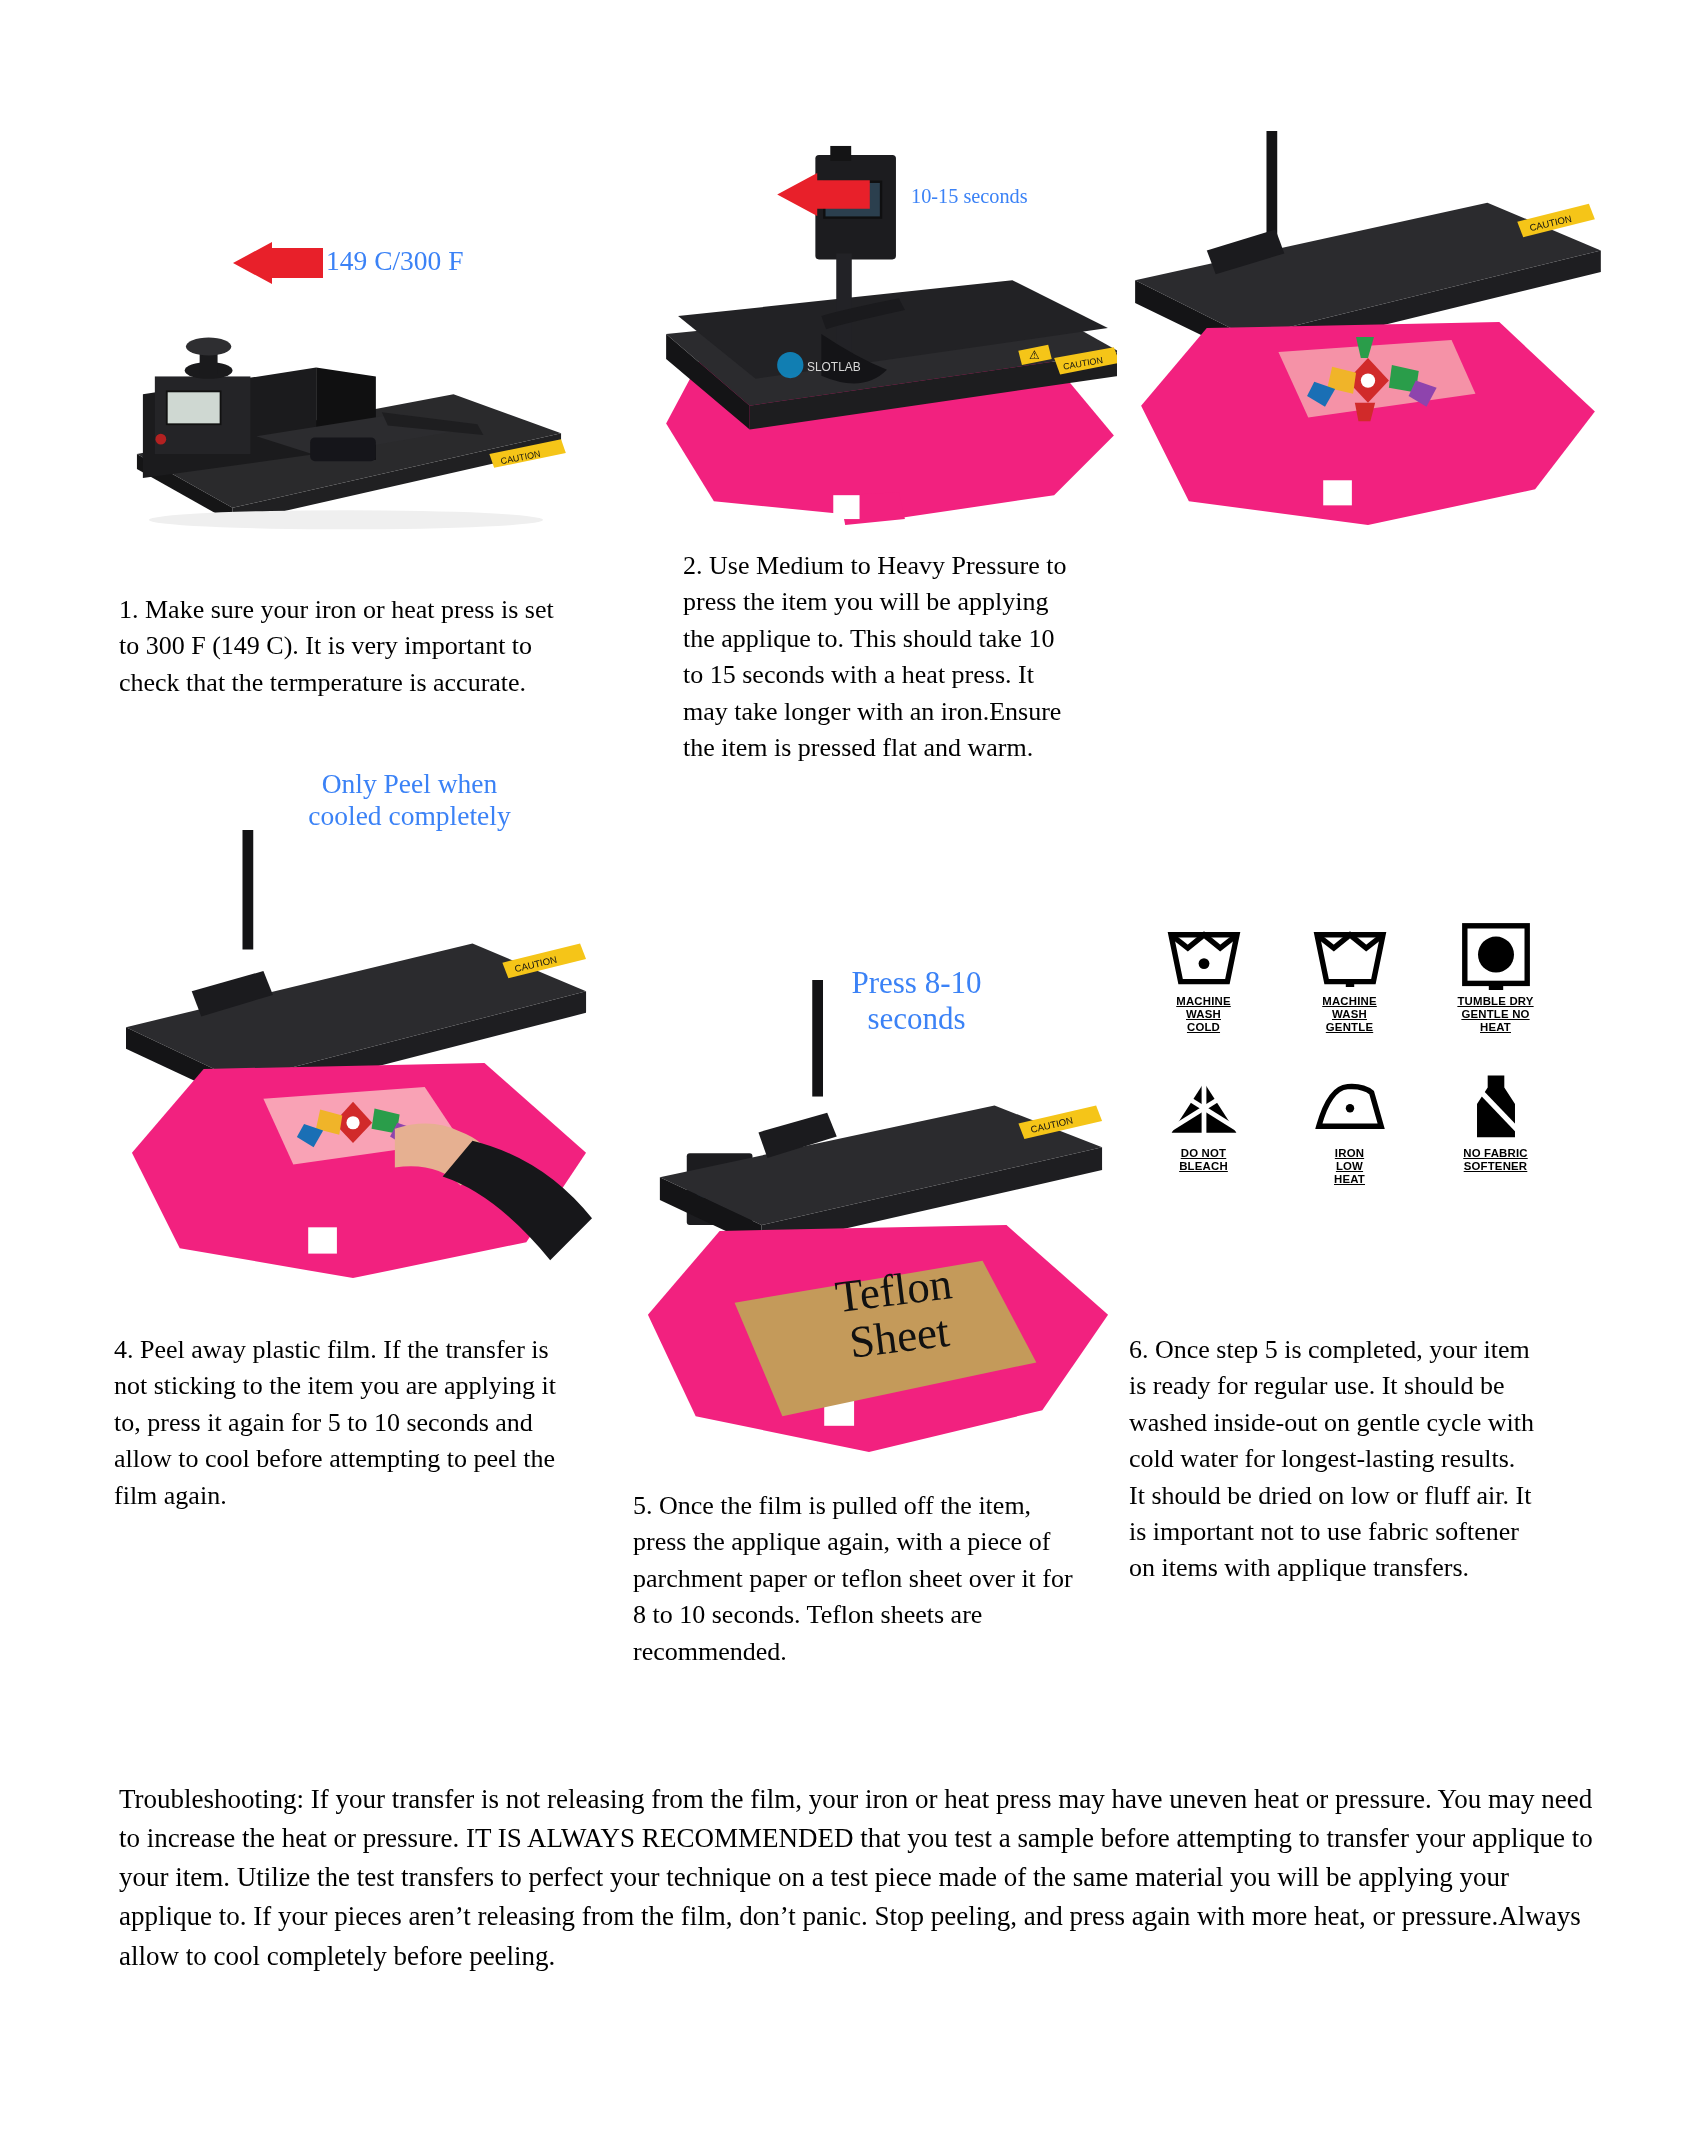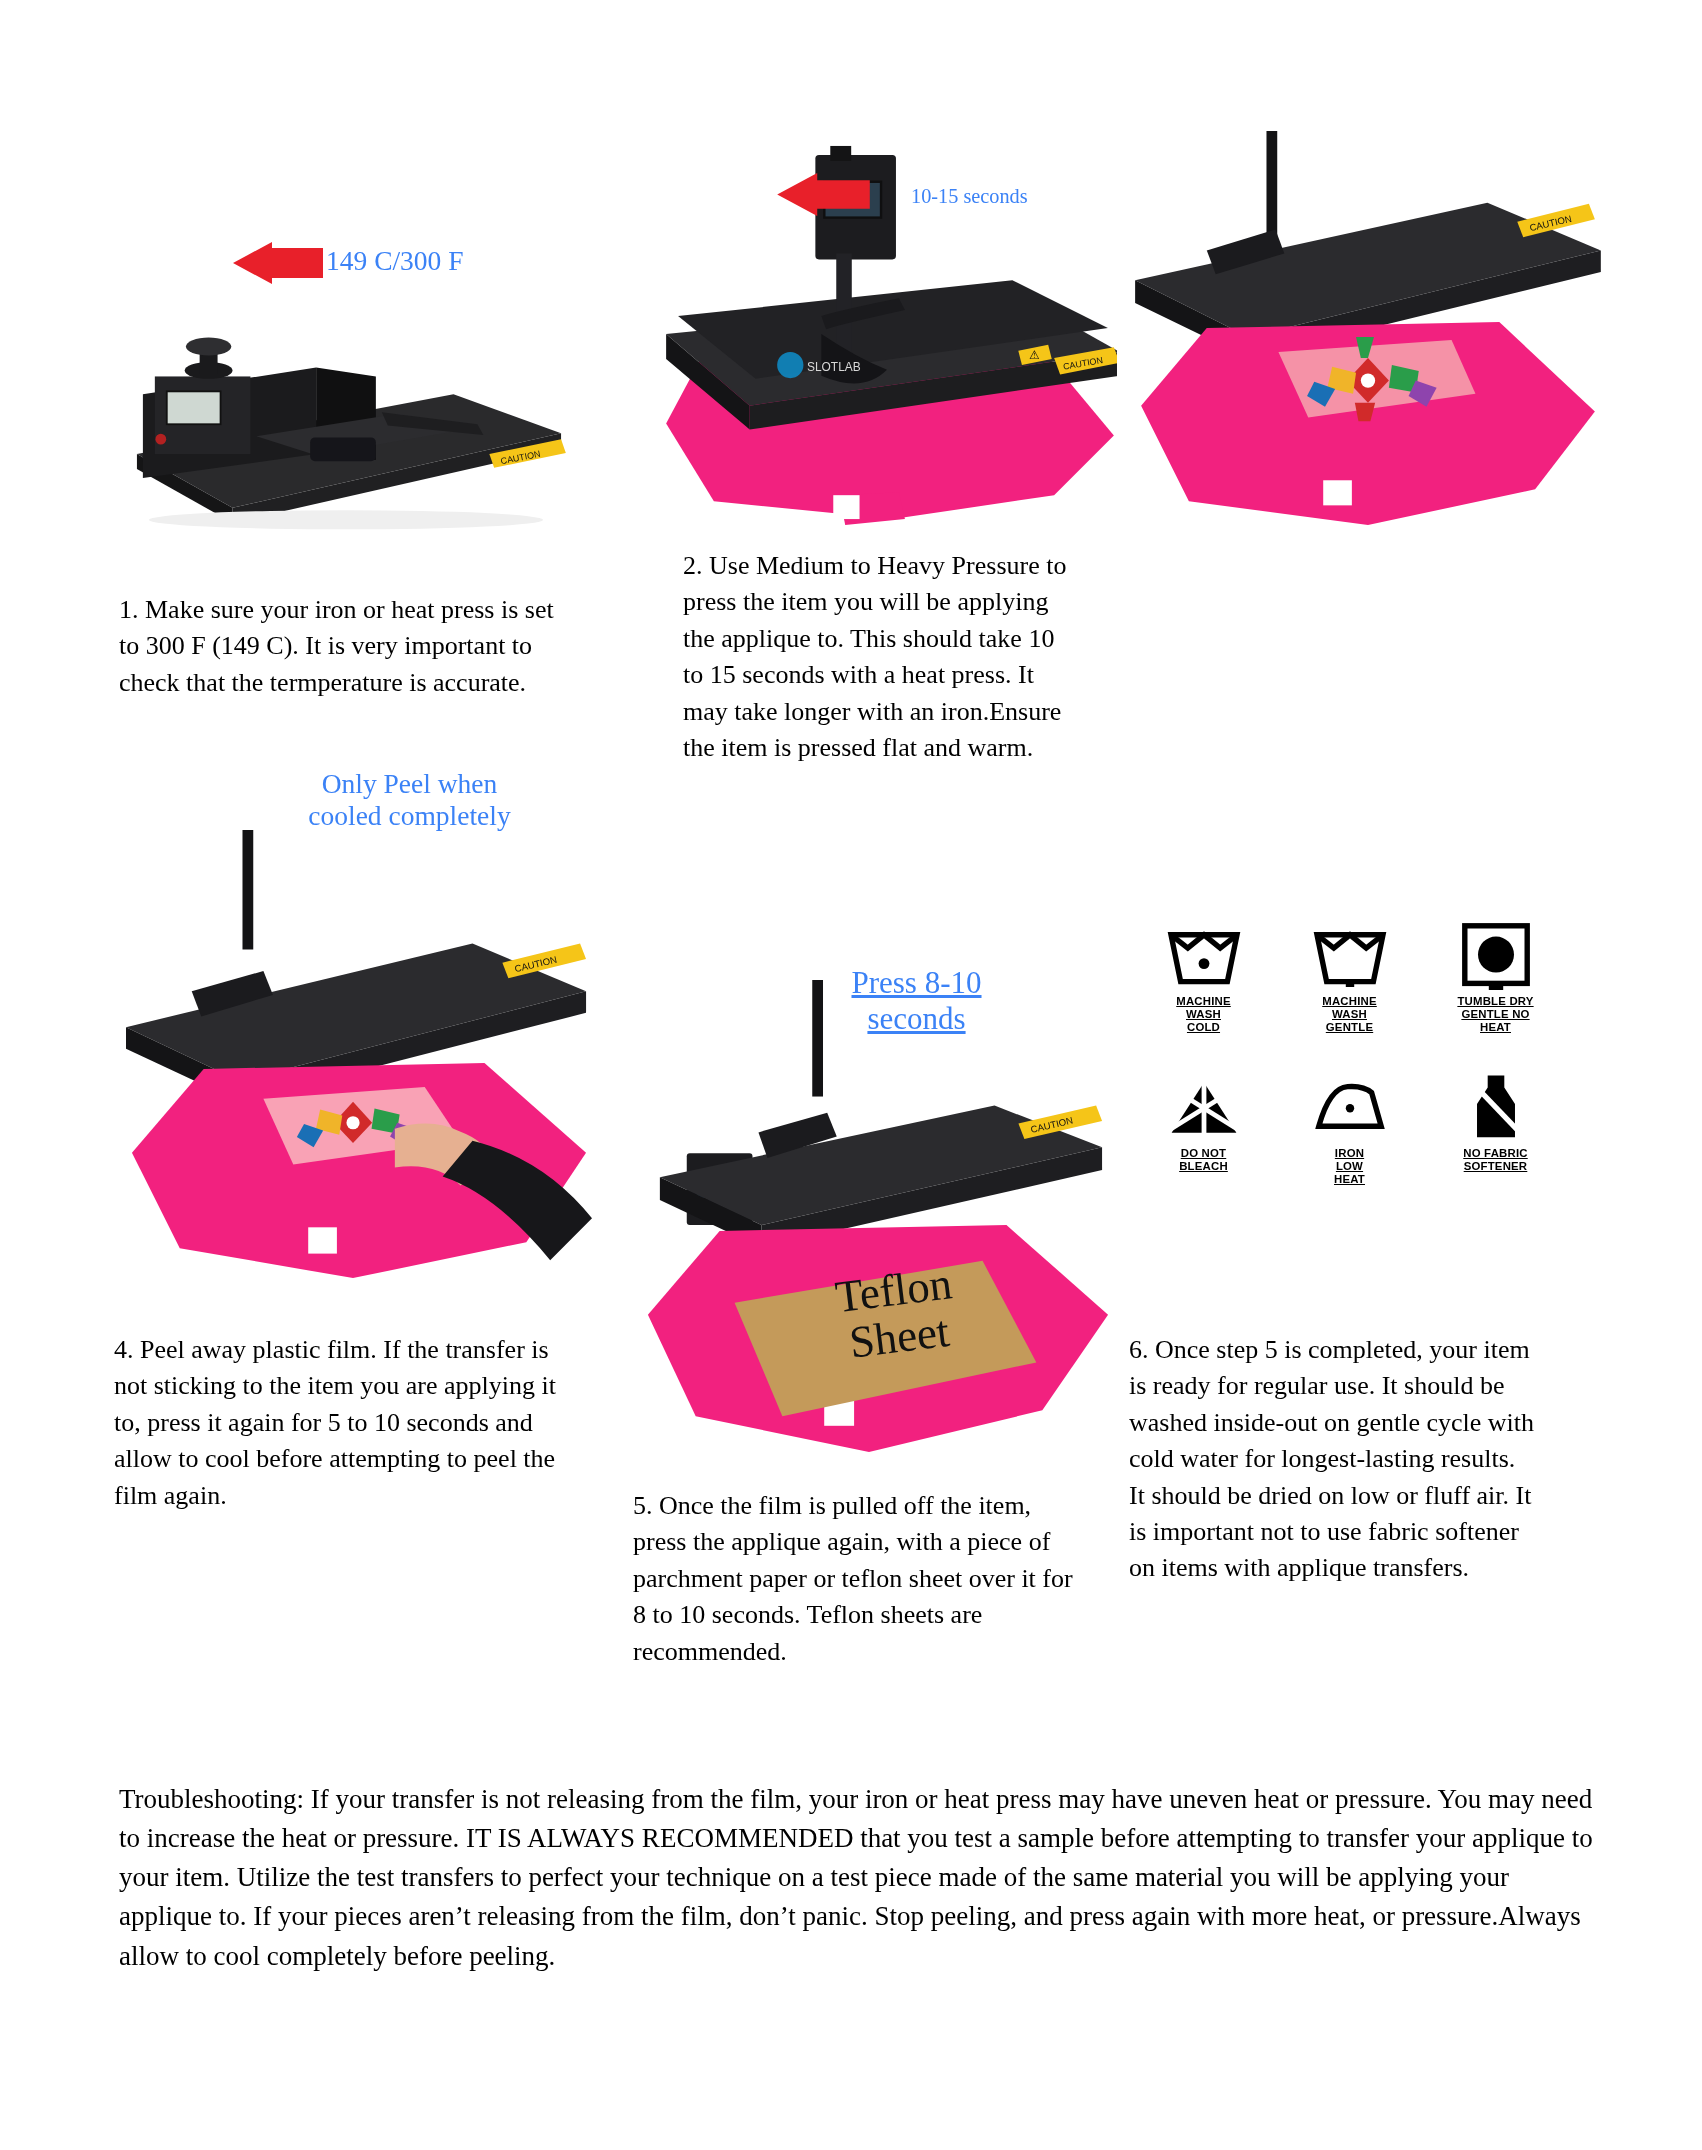--- a/index.html
+++ b/index.html
@@ -340,21 +340,21 @@
         </svg>
       </div>
       <div class="care-label">NO FABRIC
 SOFTENER</div>
     </div>
   </div>
 
   <div class="annot abs" style="left:278px; top:768px; text-align:center; width:263px;">Only Peel when
 cooled completely</div>
 
-  <div class="annot abs" style="left:815px; top:965px; text-align:center; width:203px; font-size:31px;text-decoration:underline;">Press 8-10
+  <div class="annot abs" style="left:815px; top:965px; text-align:center; width:203px; font-size:31px;">Press 8-10
 seconds</div>
 
   <div class="caption abs" style="left:119px; top:568px; width:436px;margin-top:24px;">1. Make sure your iron or heat press is set to 300 F (149 C). It is very important to check that the termperature is accurate.</div>
 
   <div class="caption abs" style="left:636px; top:548px; width:394px;margin-left:47px;">2. Use Medium to Heavy Pressure to press the item you will be applying the applique to. This should take 10 to 15 seconds with a heat press. It may take longer with an iron.Ensure the item is pressed flat and warm.</div>
 
 
   <div class="caption abs" style="left:114px; top:1332px; width:454px;">4. Peel away plastic film. If the transfer is not sticking to the item you are applying it to, press  it again for 5 to 10 seconds and allow to cool before attempting to peel the film again.</div>
 
   <div class="caption abs" style="left:633px; top:1488px; width:454px;">5. Once the film is pulled off the item, press the applique again, with a piece of parchment paper or teflon sheet over it for 8 to 10 seconds. Teflon sheets are recommended.</div>

